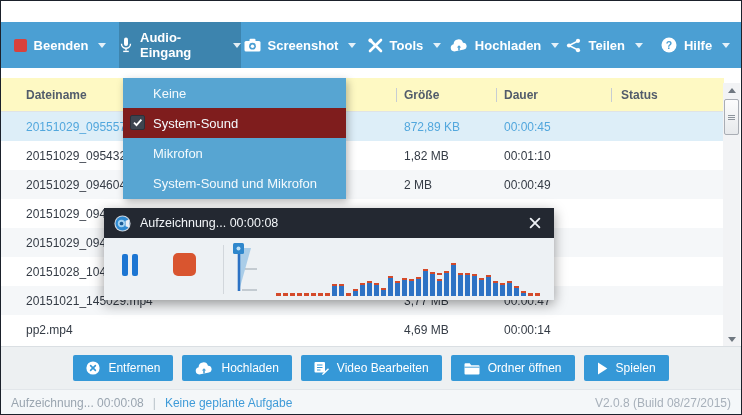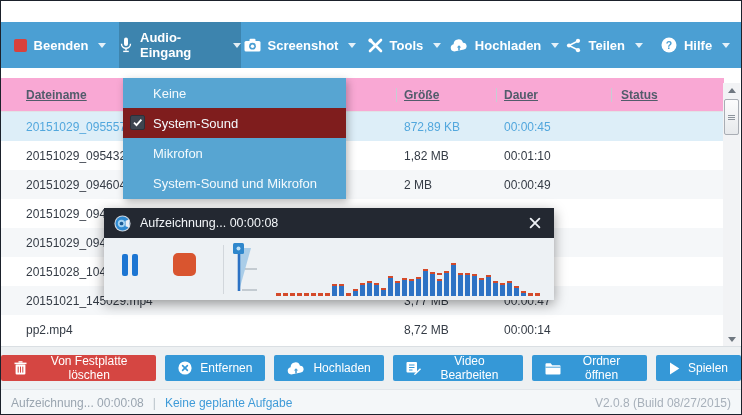--- a/index.html
+++ b/index.html
@@ -24,23 +24,23 @@
   .tb-item:nth-child(1){width:118px;}
   .tb-item:nth-child(2){width:122px;}
   .tb-item:nth-child(3){width:118px;}
   .tb-item:nth-child(n+4){flex:1;}
   .tb-item.active{background:#3d84ae;}
   .beenden-sq{width:13px;height:13px;background:#d9413d;border-radius:2px;display:inline-block;}
   .caret{width:0;height:0;border-left:4px solid transparent;border-right:4px solid transparent;
     border-top:5px solid rgba(255,255,255,.85);margin-left:3px;}
   .icn{display:inline-flex;align-items:center;}
   
-  .thead{position:absolute;top:77px;left:0;width:723px;height:34px;background:#f9a8d4;
+  .thead{position:absolute;top:77px;left:0;width:723px;height:34px;background:#fef9c3;
     border-bottom:1px solid #dfe3e6;display:grid;grid-template-columns:395px 100px 115px 1fr;
-    align-items:center;color:#525c6b;font-size:12px;font-weight:bold;text-decoration:underline;}
+    align-items:center;color:#525c6b;font-size:12px;font-weight:bold;}
   .hdr-cell{position:relative;padding-left:8px;height:100%;display:flex;align-items:center;}
   .hdr-cell:first-child{padding-left:25px;}
   .hdr-cell:nth-child(4){padding-left:10px;}
   .hdr-cell + .hdr-cell::before{content:"";position:absolute;left:0;top:10px;width:1px;height:14px;background:#c7cdd3;}
   .tbody{position:absolute;top:111px;left:0;width:723px;}
   .trow{height:29px;display:grid;grid-template-columns:395px 100px 115px 1fr;align-items:center;
     font-size:12px;color:#343b45;background:#fff;}
   .trow.alt{background:#f5f7f9;}
   .trow.selected{background:#ddeef8;color:#52a7dd;}
   .trow .c-name{padding-left:25px;white-space:nowrap;overflow:hidden;}
@@ -225,21 +225,21 @@
         <div class="c-status"></div>
       </div>
       <div class="trow alt">
         <div class="c-name">20151021_145029.mp4</div>
         <div class="c-size">3,77 MB</div>
         <div class="c-dur">00:00:47</div>
         <div class="c-status"></div>
       </div>
       <div class="trow">
         <div class="c-name">pp2.mp4</div>
-        <div class="c-size">8,72 MB</div>
+        <div class="c-size">4,69 MB</div>
         <div class="c-dur">00:00:14</div>
         <div class="c-status"></div>
       </div>
     </div>
 
   <div class="vscroll">
     <span class="sb-up">
         <span class="tri-up"></span>
       </span>
     <span class="sb-thumb">
@@ -419,33 +419,20 @@
             <span class="wbar dash"></span>
           </span>
           <span class="wbar-wrap">
             <span class="wbar dash"></span>
           </span>
         </span>
     </div>
   </div>
 
   <div class="footerbar">
-      <button class="fbtn red">
-        <span class="icn">
-          <svg width="13" height="14" viewBox="0 0 13 14">
-            <rect x="1.6" y="3.6" width="9.8" height="10" rx="1" fill="#fff"></rect>
-            <rect x="0.5" y="1.6" width="12" height="1.6" fill="#fff"></rect>
-            <rect x="4.5" y="0.2" width="4" height="1.4" fill="#fff"></rect>
-            <line x1="4.2" y1="5.6" x2="4.2" y2="11.6" stroke="#d54642" stroke-width="1"></line>
-            <line x1="6.5" y1="5.6" x2="6.5" y2="11.6" stroke="#d54642" stroke-width="1"></line>
-            <line x1="8.8" y1="5.6" x2="8.8" y2="11.6" stroke="#d54642" stroke-width="1"></line>
-          </svg>
-        </span>
-        <span>Von Festplatte löschen</span>
-      </button>
       <button class="fbtn">
         <span class="icn">
           <svg width="14" height="14" viewBox="0 0 14 14">
             <circle cx="7" cy="7" r="6.6" fill="#fff"></circle>
             <path d="M4.6 4.6l4.8 4.8M9.4 4.6L4.6 9.4" stroke="#3598d7" stroke-width="1.6" stroke-linecap="round"></path>
           </svg>
         </span>
         <span>Entfernen</span>
       </button>
       <button class="fbtn">

